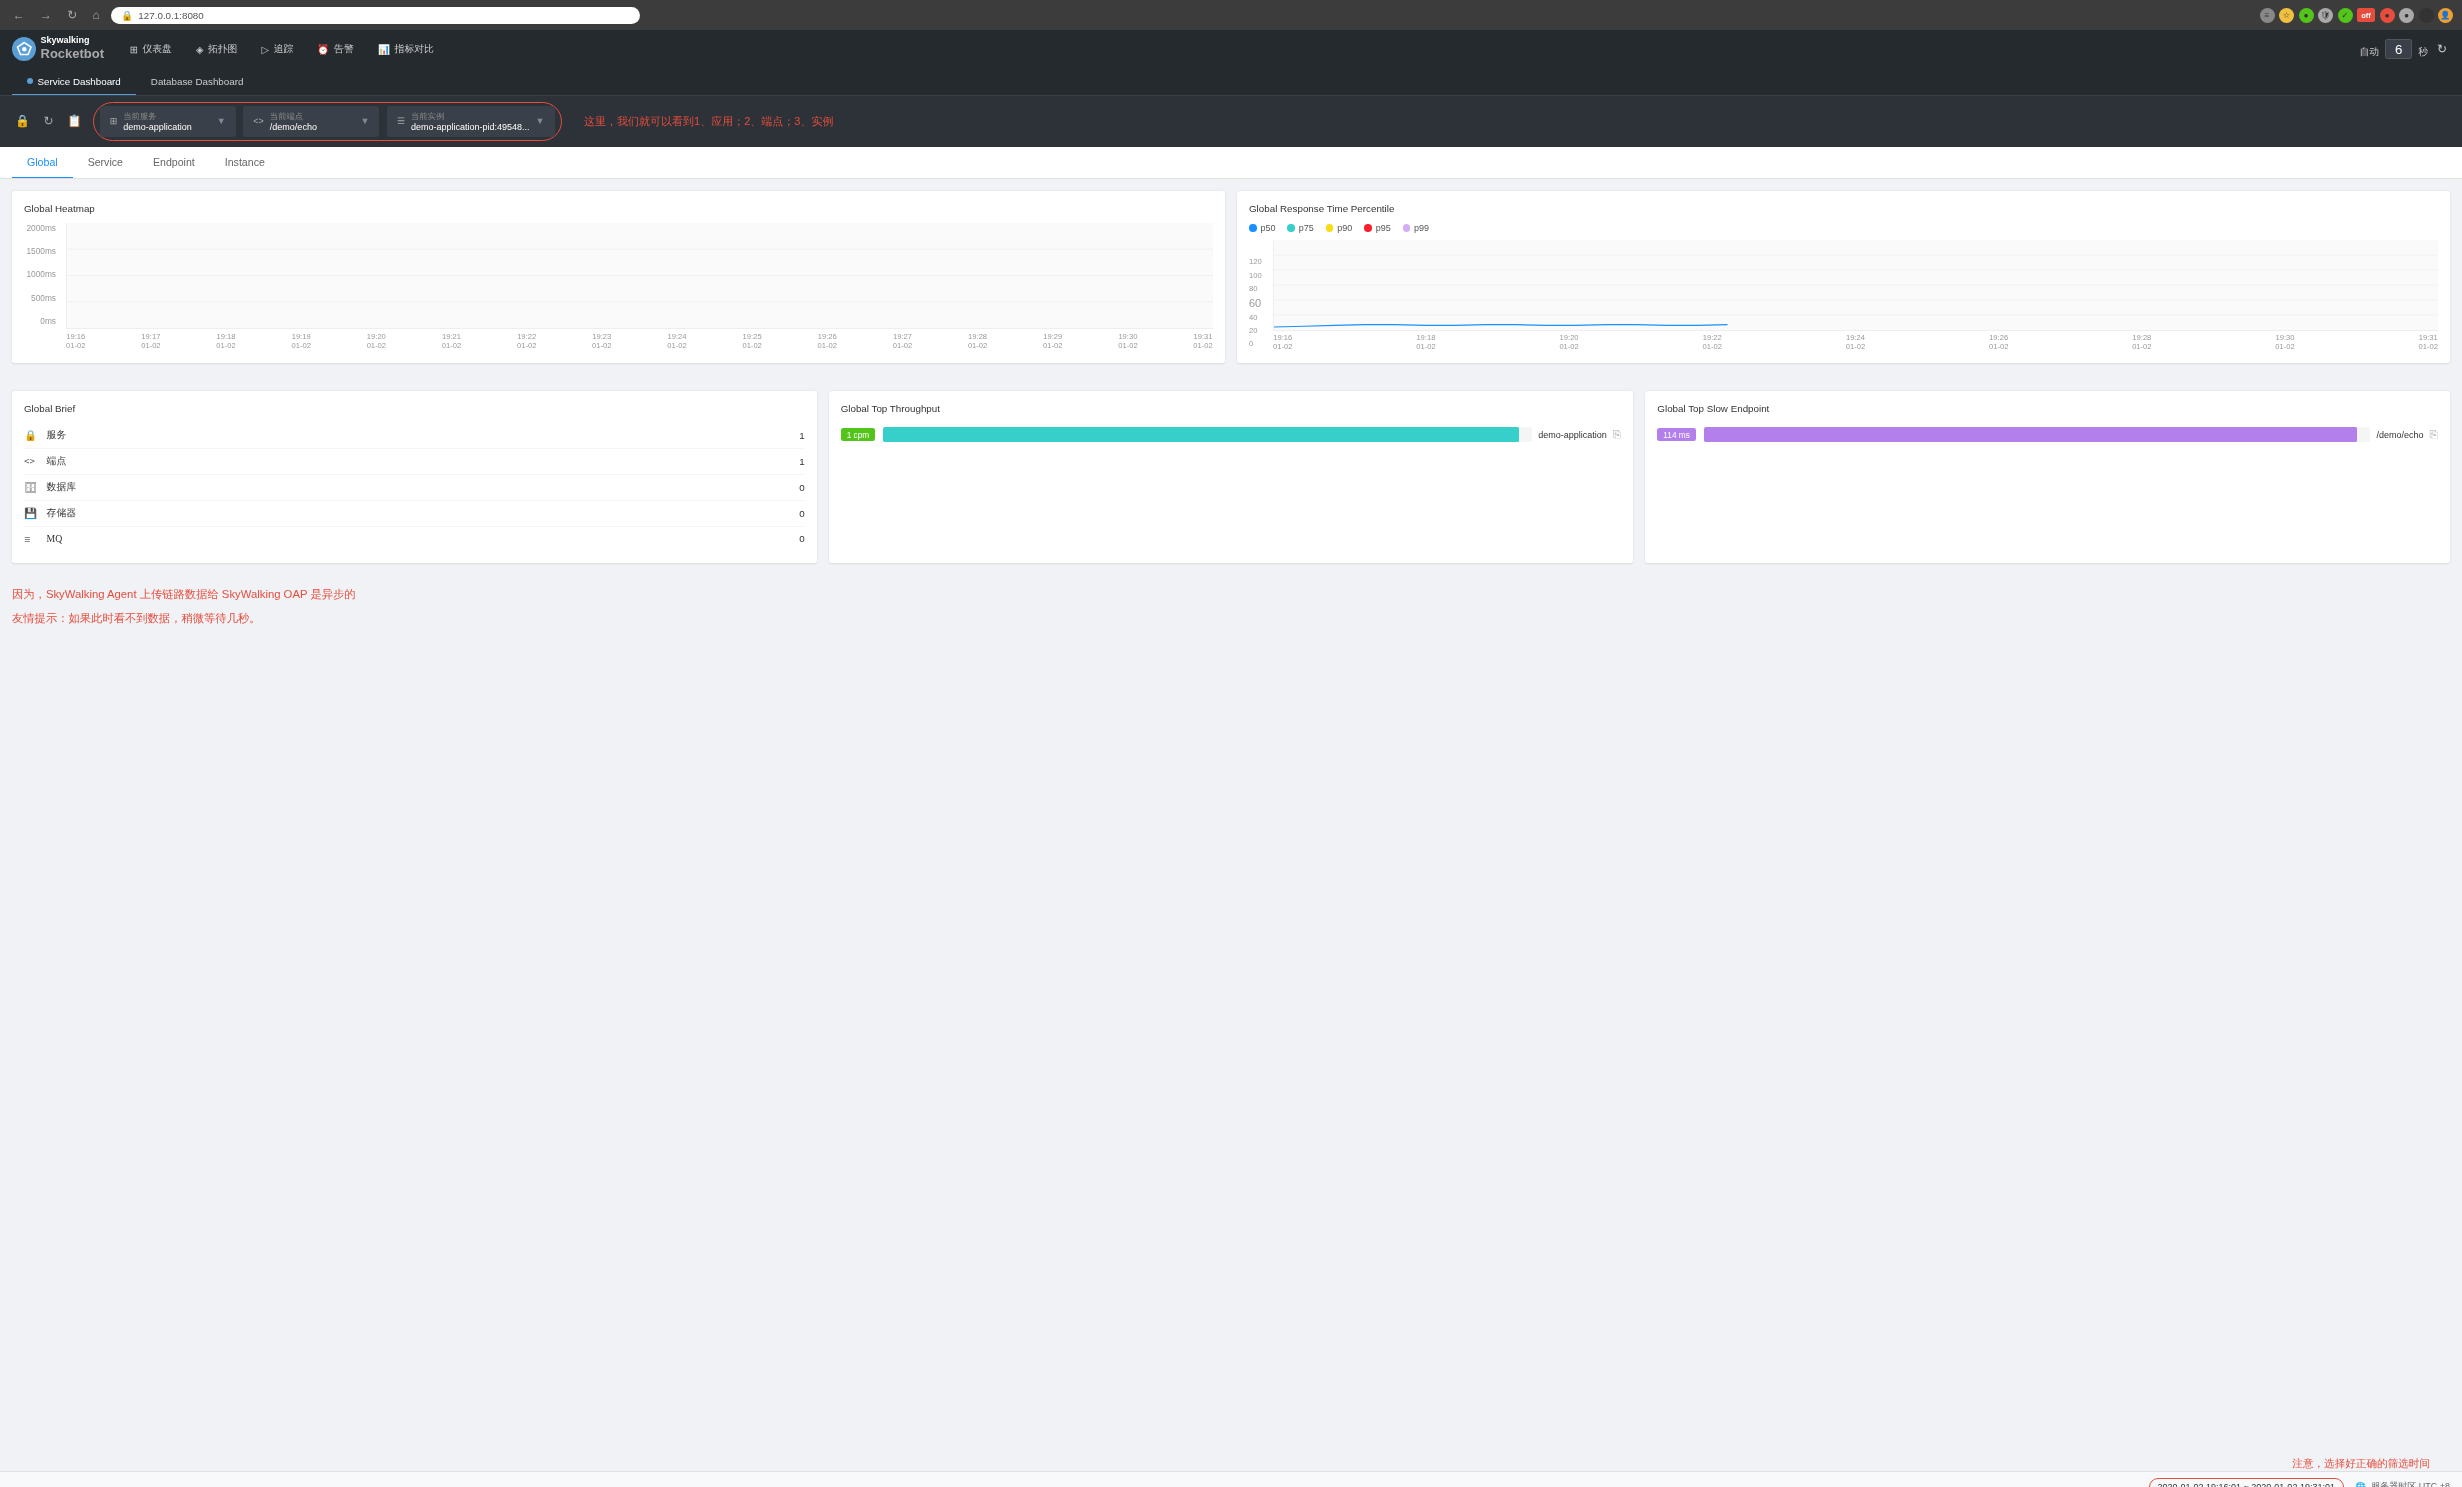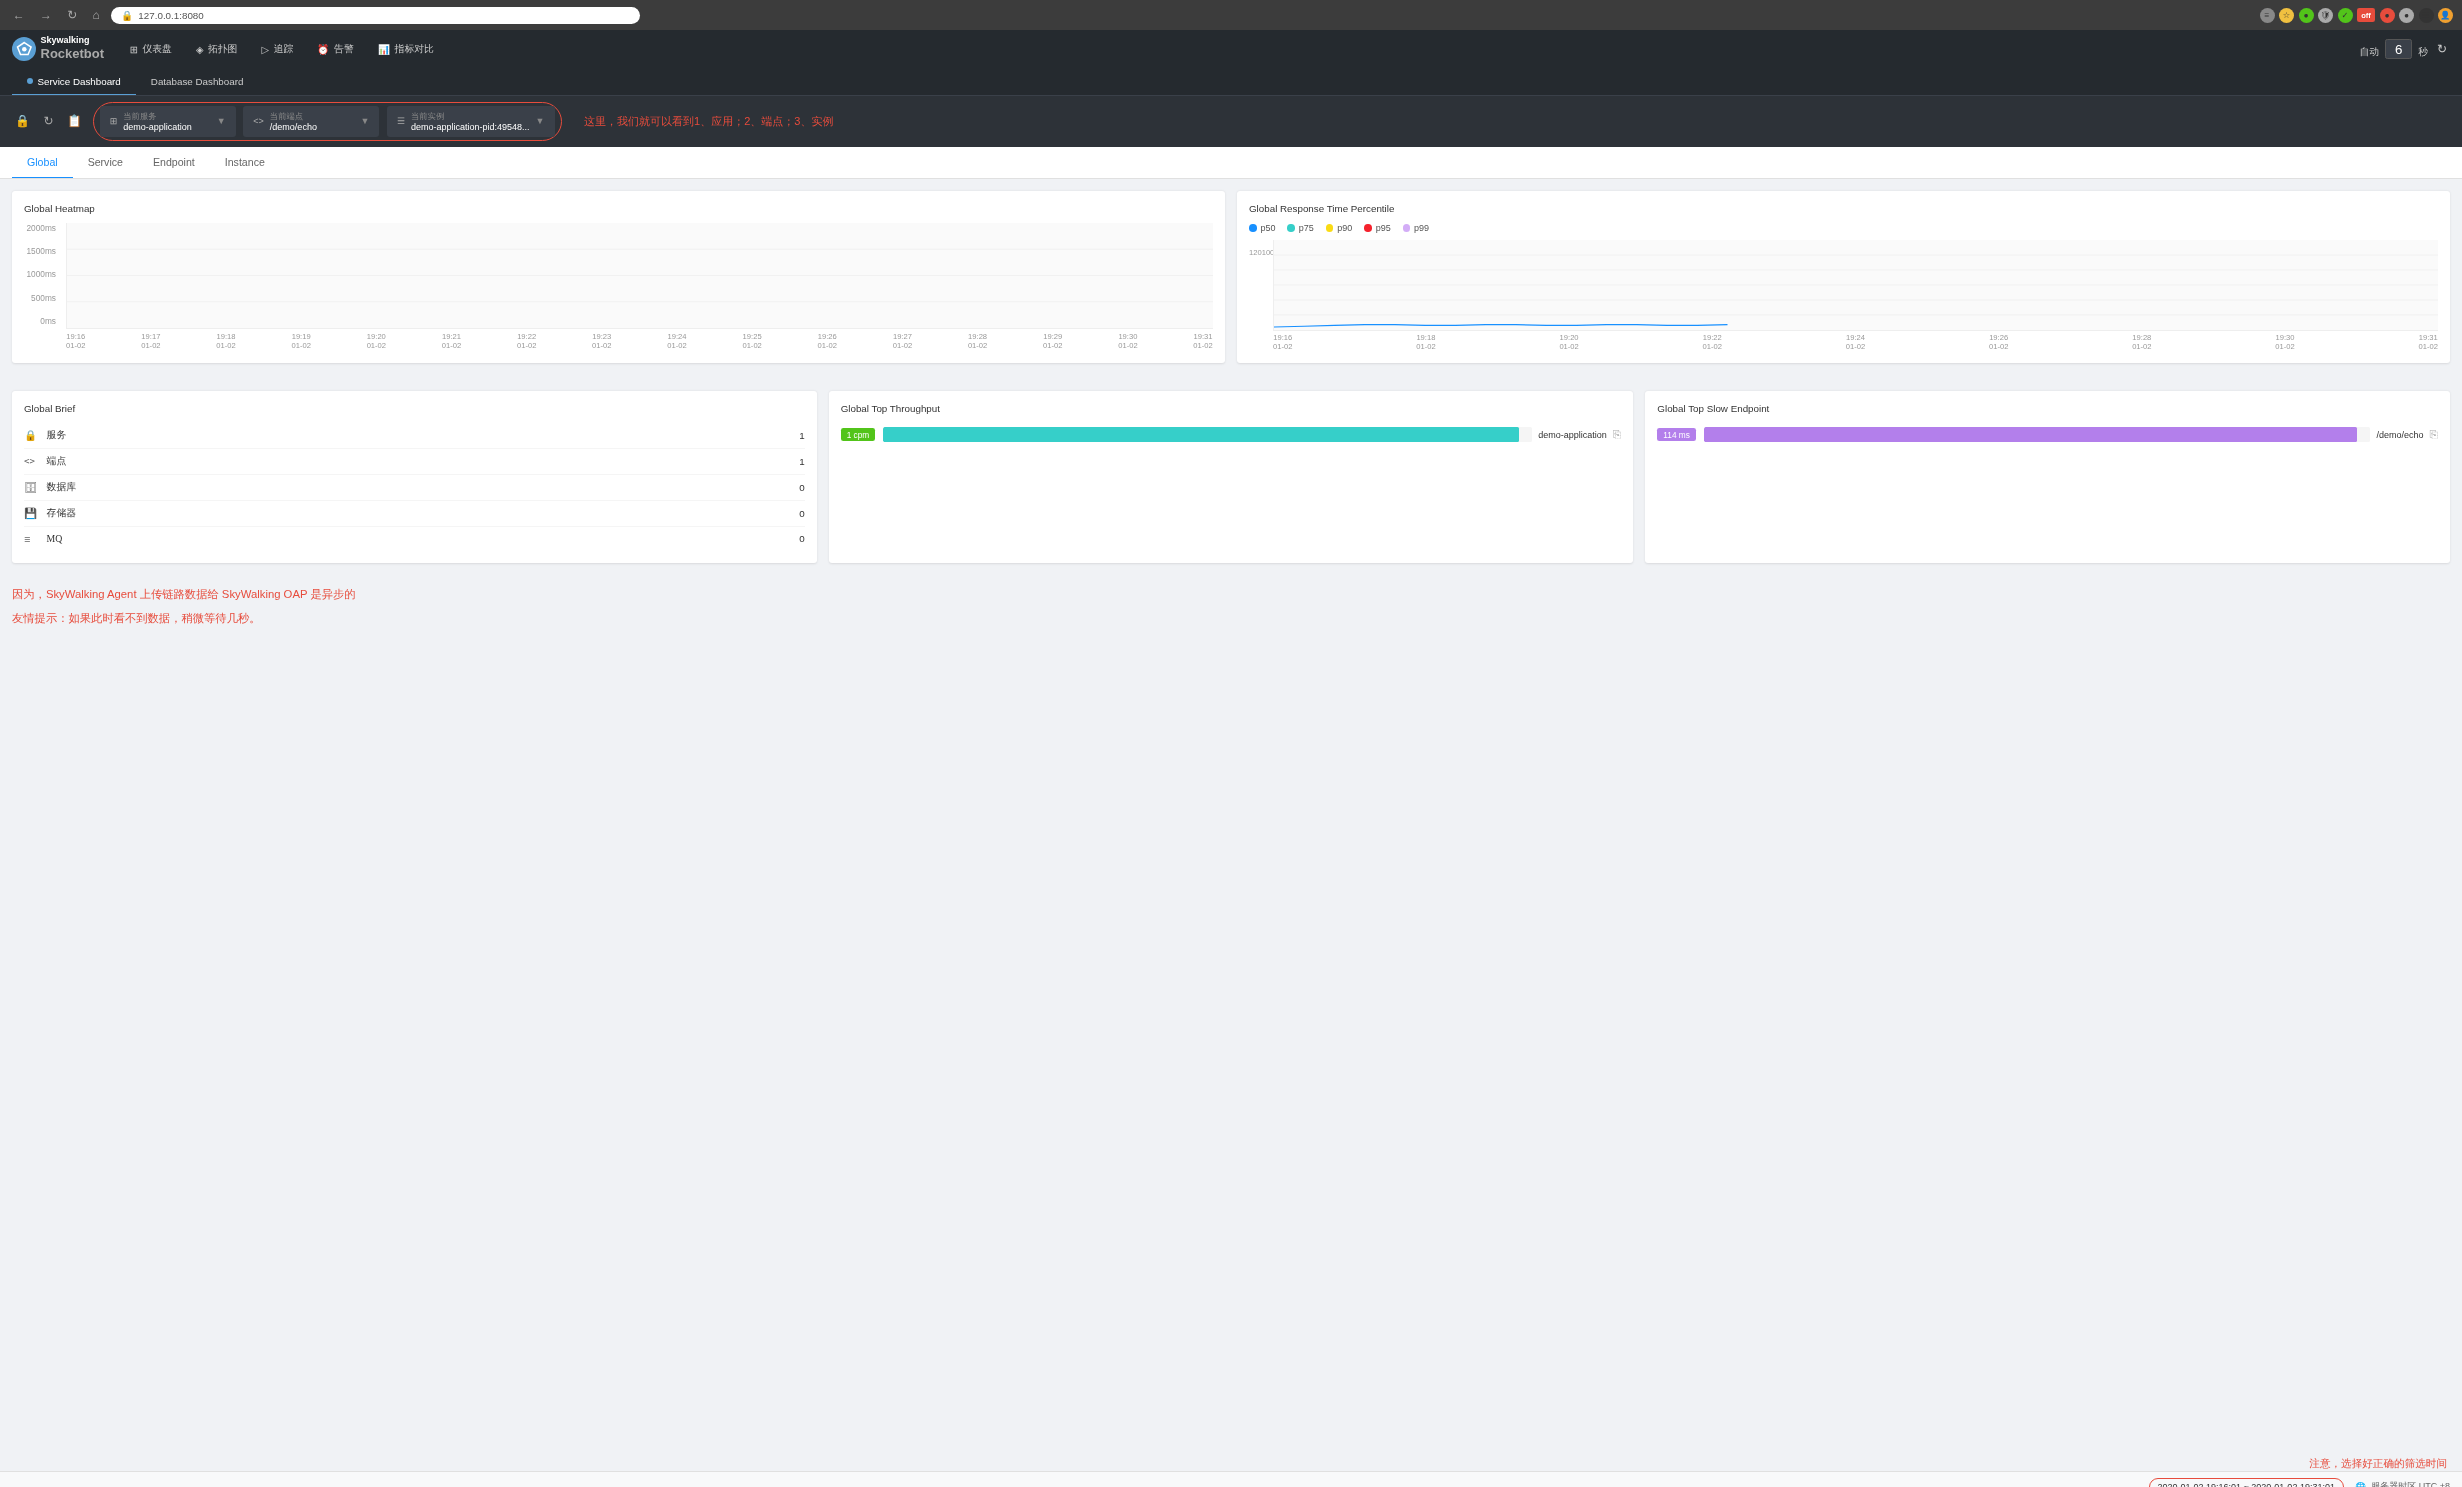--- a/index.html
+++ b/index.html
@@ -290,24 +290,24 @@
       color: #555;
     }
     .legend-dot {
       width: 7.6px;
       height: 7.6px;
       border-radius: 50%;
     }
     .line-chart-y-labels {
       position: absolute;
       left: 0;
-      top: 8px;
+      top: 17px;
       bottom: 15px;
       display: flex;
-      flex-direction: row;
+      flex-direction: column;
       justify-content: space-between;
       font-size: 7.6px;
       color: #999;
     }
     .line-chart-x-labels {
       display: flex;
       justify-content: space-between;
       font-size: 7.6px;
       color: #999;
       margin-left: 23px;
@@ -715,21 +715,21 @@
       </div>
     </div>
   </div>
 
   <div style="padding: 6px 0;">
     <div class="tip-text" style="margin-top:6px;">因为，SkyWalking Agent 上传链路数据给 SkyWalking OAP 是异步的</div>
     <div class="tip-text">友情提示：如果此时看不到数据，稍微等待几秒。</div>
   </div>
 </div>
 
-<div style="position:relative; text-align:right; padding-right:15px; padding-top:3px; background:#f0f2f5;">
+<div style="position:relative; text-align:right; padding-right:32px; padding-top:3px; background:#f0f2f5;">
   <span class="annotation-time">注意，选择好正确的筛选时间</span>
 </div>
 
 <div class="footer">
   <div style="flex:1;"></div>
   <div class="time-range-oval">
     <span>2020-01-02 19:16:01 ~ 2020-01-02 19:31:01</span>
   </div>
   <div style="display:flex; align-items:center; gap:4.5px;">
     <span>🌐</span>

